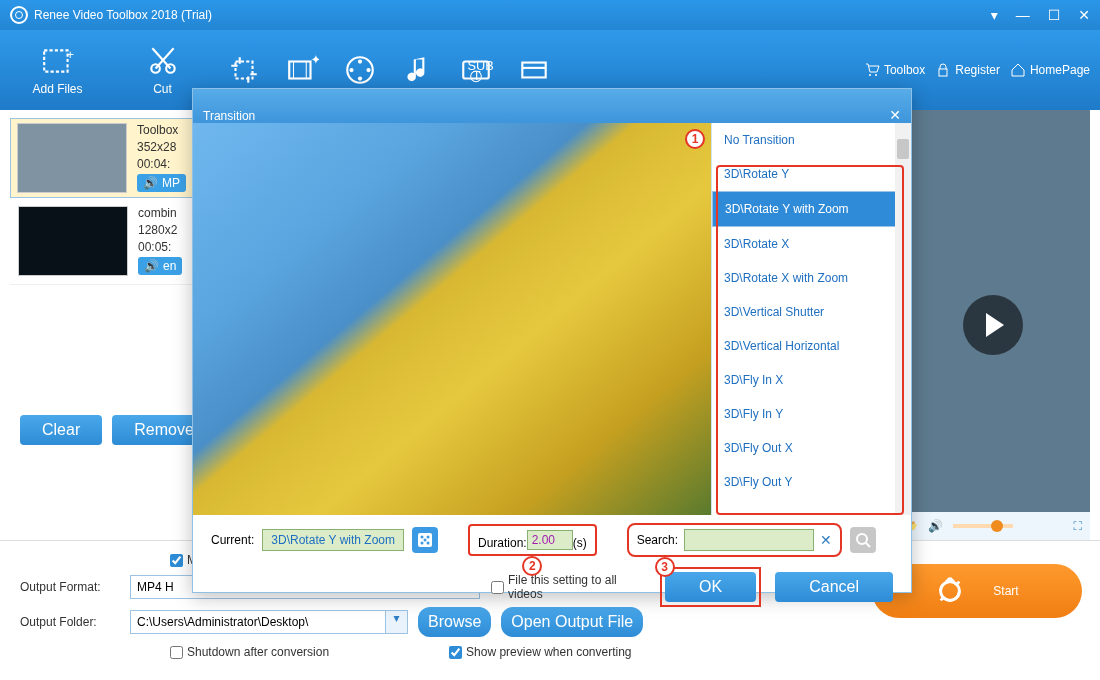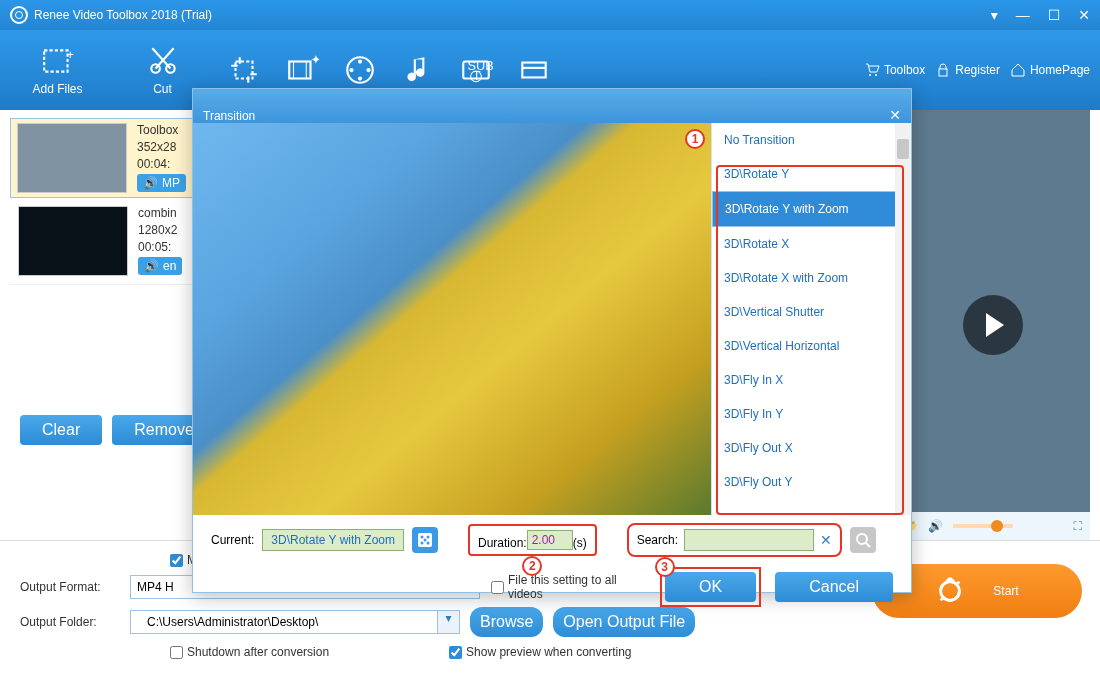--- a/index.html
+++ b/index.html
@@ -32,21 +32,21 @@
 .vol::after{content:"";position:absolute;right:10px;top:-4px;width:12px;height:12px;border-radius:50%;background:#f08b1d}
 .listbtns{padding:10px;display:flex;gap:10px}
 .btn{background:linear-gradient(#49a7ea,#2e8cd6);color:#fff;border:none;border-radius:4px;padding:6px 22px;cursor:pointer;font-size:16px}
 .btn.flat{border-radius:12px;padding:6px 10px}
 .bottom{padding:4px 20px 10px;border-top:1px solid #ddd}
 .row{display:flex;align-items:center;gap:10px;margin:8px 0}
 .row label.lab{width:100px;color:#333}
 .sel,.inp{border:1px solid #9cc3e4;background:#fff;padding:4px 6px;font-size:12px}
 .sel{width:350px}
 .patharea{display:flex;align-items:center}
-.path{width:308px;border:1px solid #9cc3e4;padding:4px 16px;background:#fff}
+.path{width:256px;border:1px solid #9cc3e4;padding:4px 6px;background:#fff}
 .dd{width:22px;height:24px;border:1px solid #9cc3e4;border-left:none;background:#eaf3fb;text-align:center;color:#2e7ec3;cursor:pointer}
 .chk{display:flex;align-items:center;gap:4px;color:#333}
 .chk input{accent-color:#2e8cd6}
 .start{margin-left:auto;width:210px;height:54px;background:linear-gradient(#ff9a2e,#f07e12);border-radius:27px;color:#fff;font-size:26px;display:flex;align-items:center;justify-content:center;gap:28px;cursor:pointer}
 .start svg{width:30px;height:30px}
 
 
 .dialog{position:absolute;left:192px;top:88px;width:720px;height:505px;background:#fff;border:1px solid #8fc0e6;box-shadow:0 4px 18px rgba(0,0,0,.25)}
 .dlgtitle{height:34px;background:linear-gradient(#57ace8,#3e95db);color:#fff;display:flex;align-items:flex-end;padding:0 10px}
 .dlgtitle .x{margin-left:auto;cursor:pointer;font-size:14px}

